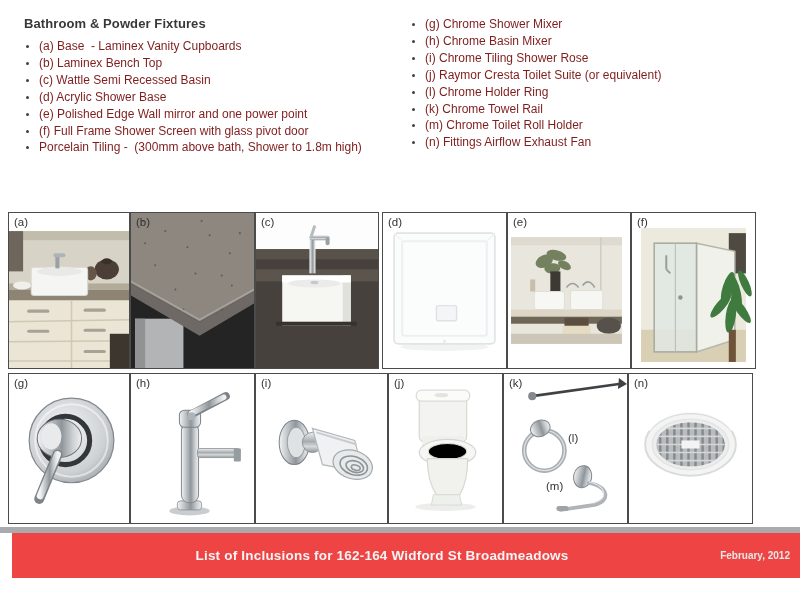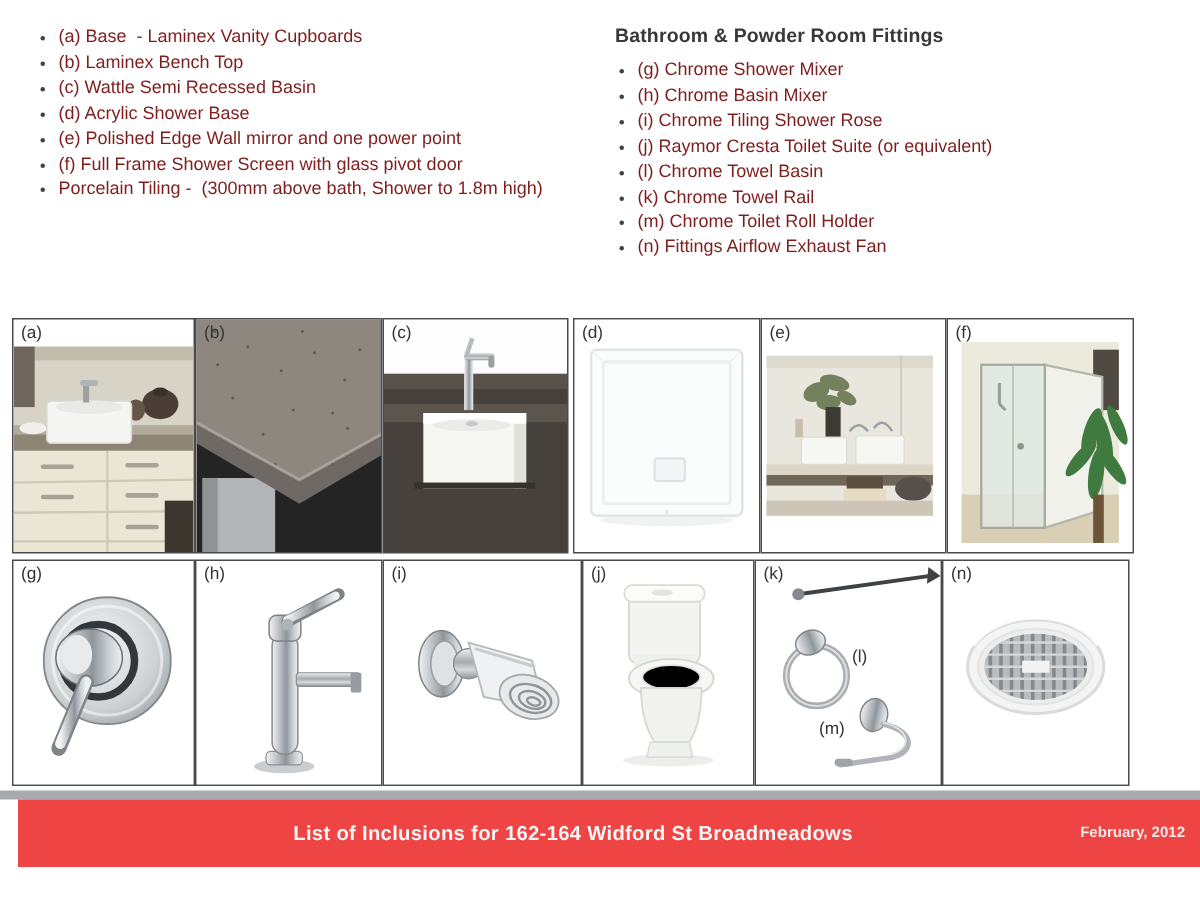--- a/index.html
+++ b/index.html
@@ -64,39 +64,39 @@
     </linearGradient>
     <radialGradient id="plate" cx="0.42" cy="0.4" r="0.75">
       <stop offset="0" stop-color="#f7f8f9"></stop>
         <stop offset="0.65" stop-color="#ccd0d3"></stop>
       <stop offset="1" stop-color="#8d9296"></stop>
     </radialGradient>
   </defs>
 </svg>
 
 <section class="list left">
+  <h2>Bathroom &amp; Powder Fixtures</h2>
   <ul>
     <li>(a) Base  - Laminex Vanity Cupboards</li>
     <li>(b) Laminex Bench Top</li>
     <li>(c) Wattle Semi Recessed Basin</li>
     <li>(d) Acrylic Shower Base</li>
     <li>(e) Polished Edge Wall mirror and one power point</li>
     <li>(f) Full Frame Shower Screen with glass pivot door</li>
     <li>Porcelain Tiling -  (300mm above bath, Shower to 1.8m high)</li>
   </ul>
 </section>
 
 <section class="list right">
-  <h2>Bathroom &amp; Powder Room Fittings</h2>
   <ul>
     <li>(g) Chrome Shower Mixer</li>
     <li>(h) Chrome Basin Mixer</li>
     <li>(i) Chrome Tiling Shower Rose</li>
     <li>(j) Raymor Cresta Toilet Suite (or equivalent)</li>
-    <li>(l) Chrome Towel Basin</li>
+    <li>(l) Chrome Holder Ring</li>
     <li>(k) Chrome Towel Rail</li>
     <li>(m) Chrome Toilet Roll Holder</li>
     <li>(n) Fittings Airflow Exhaust Fan</li>
   </ul>
 </section>
 
 <div class="cell" style="left:8px;top:212px;width:122px;height:157px;">
   <svg viewBox="0 0 119 154" preserveAspectRatio="none">
     <rect x="0" y="18" width="119" height="54" fill="#d8d3c7"></rect>
     <rect x="0" y="18" width="119" height="9" fill="#c2bcac"></rect>

